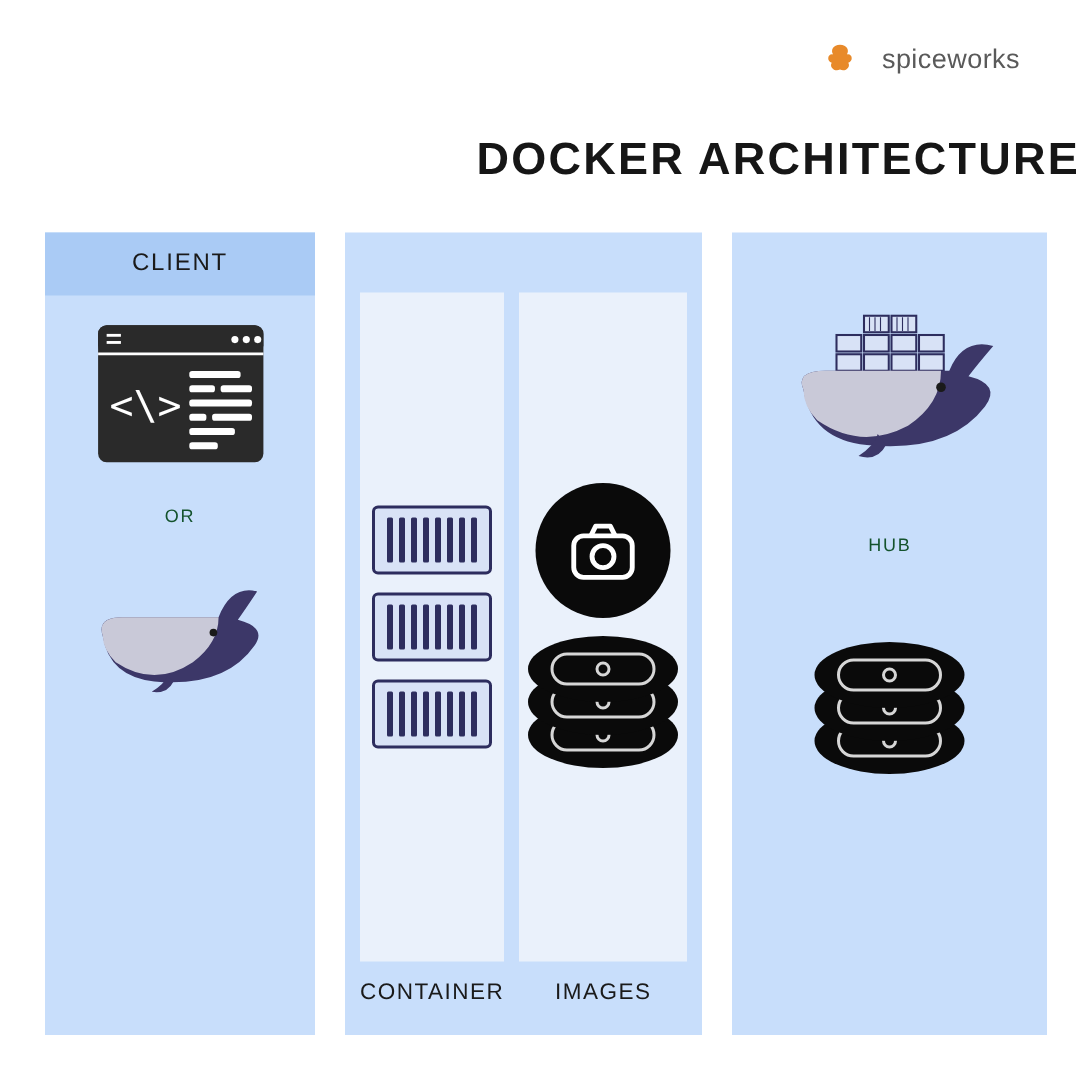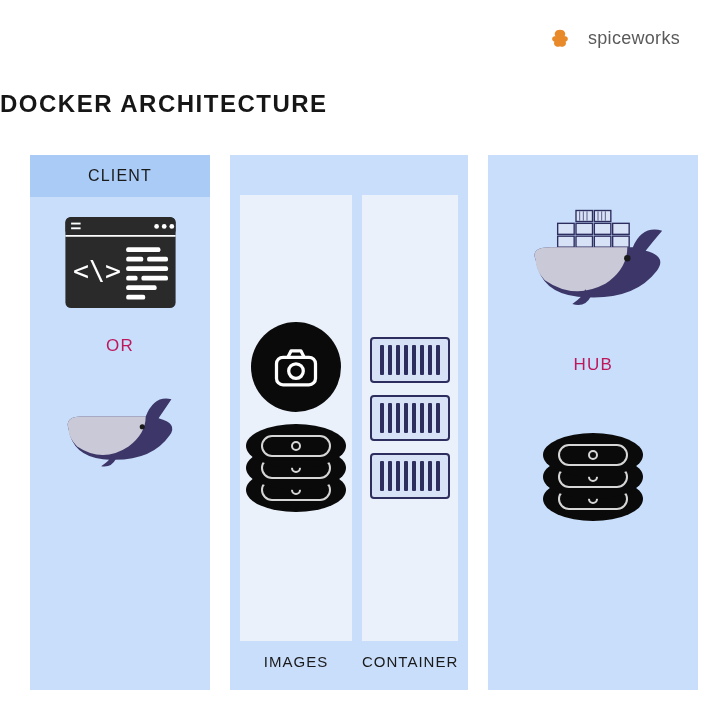--- a/index.html
+++ b/index.html
@@ -8,39 +8,40 @@
     height: 720px;
     background: #ffffff;
     font-family: -apple-system, "Segoe UI", Helvetica, Arial, sans-serif;
     position: relative;
   }
   .brand {
     position: absolute;
     top: 28px;
     right: 40px;
     display: flex;
+    align-items: center;
     gap: 17px;
   }
   .brand-icon {
     width: 22px;
     height: 22px;
   }
   .brand-text {
     font-size: 18px;
     font-weight: 500;
     color: #5a5a5a;
     letter-spacing: 0.3px;
   }
   .title {
     position: absolute;
     top: 90px;
     left: 0;
     right: 0;
-    text-align: left;
-    font-size: 24px;
+    text-align: right;
+    font-size: 30px;
     font-weight: 700;
     letter-spacing: 1.5px;
     color: #161616;
   }
   .cols {
     position: absolute;
     top: 155px;
     left: 30px;
     right: 30px;
     bottom: 30px;
@@ -72,23 +73,23 @@
     display: flex;
     flex-direction: column;
     align-items: center;
     gap: 14px;
     flex: 1;
   }
   .term-window {
     width: 115px;
   }
   .small-label {
-    font-size: 17px;
+    font-size: 12px;
     letter-spacing: 1.2px;
-    color: #be185d;
+    color: #14532d;
     text-align: center;
     margin-top: 8px;
   }
   .whale { width: 140px; }
   .whale-small { width: 120px; }
   .daemon-inner {
     display: flex;
     gap: 10px;
     width: 100%;
     height: 100%;
@@ -232,20 +233,56 @@
       </span>
     </div>
   </div>
 
   <div class="col col-daemon">
     <div class="col-body" style="padding-top:40px;">
       <div class="daemon-inner">
 
         <div class="subcol">
           <div class="subcol-box">
+            <div class="container-box">
+              <div class="bar"></div>
+                <div class="bar"></div>
+                <div class="bar"></div>
+                <div class="bar"></div>
+                <div class="bar"></div>
+                <div class="bar"></div>
+                <div class="bar"></div>
+                <div class="bar"></div>
+            </div>
+            <div class="container-box">
+              <div class="bar"></div>
+                <div class="bar"></div>
+                <div class="bar"></div>
+                <div class="bar"></div>
+                <div class="bar"></div>
+                <div class="bar"></div>
+                <div class="bar"></div>
+                <div class="bar"></div>
+            </div>
+            <div class="container-box">
+              <div class="bar"></div>
+                <div class="bar"></div>
+                <div class="bar"></div>
+                <div class="bar"></div>
+                <div class="bar"></div>
+                <div class="bar"></div>
+                <div class="bar"></div>
+                <div class="bar"></div>
+            </div>
+          </div>
+          <div class="subcol-label">CONTAINER</div>
+        </div>
+
+        <div class="subcol">
+          <div class="subcol-box">
             <div class="camera-circle">
               <svg viewBox="0 0 64 64" width="52" height="52">
                 <rect x="8" y="20" width="48" height="34" rx="8" fill="none" stroke="#fff" stroke-width="4"></rect>
                 <path d="M22 20 L26 12 L38 12 L42 20" fill="none" stroke="#fff" stroke-width="4" stroke-linejoin="round"></path>
                 <circle cx="32" cy="37" r="9" fill="none" stroke="#fff" stroke-width="4"></circle>
               </svg>
             </div>
             <div class="stack-ovals">
               <div class="oval o1">
                   <div class="oval-inner">
@@ -258,56 +295,20 @@
                   </div>
                 </div>
               <div class="oval o3">
                   <div class="oval-inner">
                     <div class="lens"></div>
                   </div>
                 </div>
             </div>
           </div>
           <div class="subcol-label">IMAGES</div>
-        </div>
-
-        <div class="subcol">
-          <div class="subcol-box">
-            <div class="container-box">
-              <div class="bar"></div>
-                <div class="bar"></div>
-                <div class="bar"></div>
-                <div class="bar"></div>
-                <div class="bar"></div>
-                <div class="bar"></div>
-                <div class="bar"></div>
-                <div class="bar"></div>
-            </div>
-            <div class="container-box">
-              <div class="bar"></div>
-                <div class="bar"></div>
-                <div class="bar"></div>
-                <div class="bar"></div>
-                <div class="bar"></div>
-                <div class="bar"></div>
-                <div class="bar"></div>
-                <div class="bar"></div>
-            </div>
-            <div class="container-box">
-              <div class="bar"></div>
-                <div class="bar"></div>
-                <div class="bar"></div>
-                <div class="bar"></div>
-                <div class="bar"></div>
-                <div class="bar"></div>
-                <div class="bar"></div>
-                <div class="bar"></div>
-            </div>
-          </div>
-          <div class="subcol-label">CONTAINER</div>
         </div>
       </div>
     </div>
   </div>
 
   <div class="col col-registry">
     <div class="col-body registry-body">
       <span class="whale">
         <svg viewBox="0 0 160 120" width="150" height="110">
 

